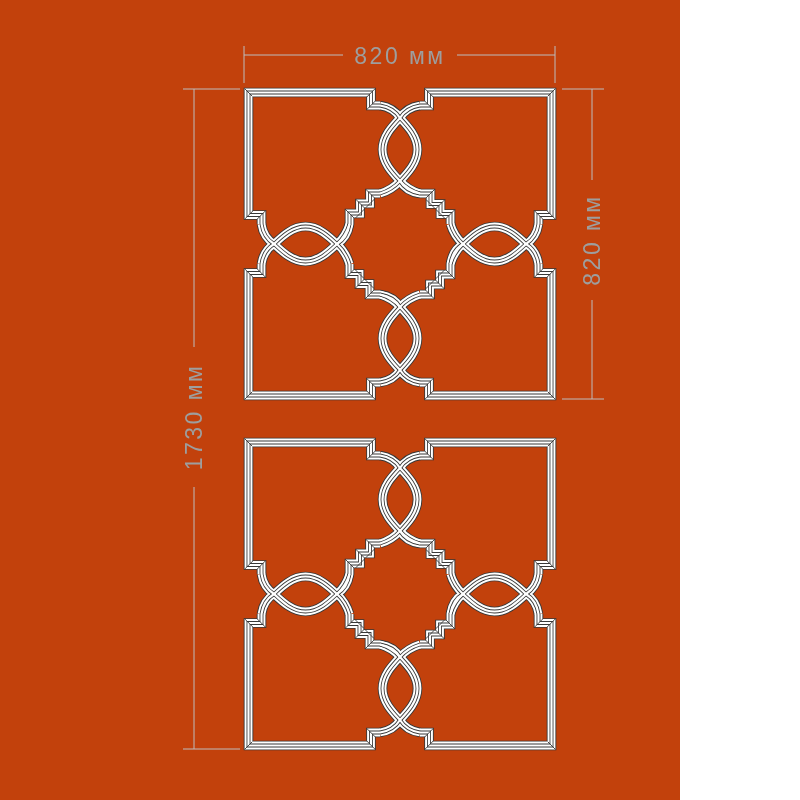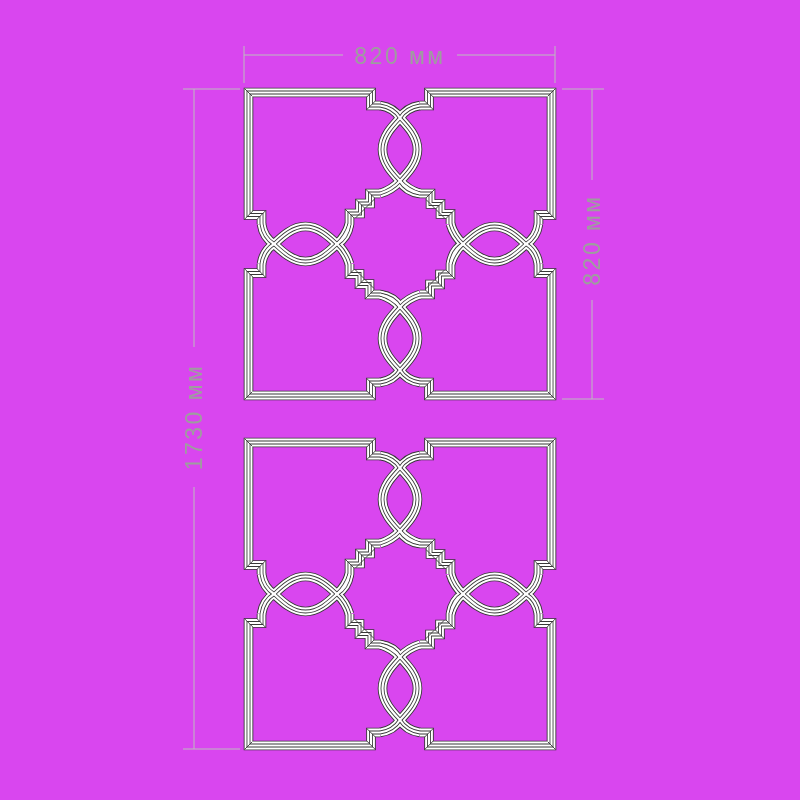--- a/index.html
+++ b/index.html
@@ -1,16 +1,16 @@
 <!DOCTYPE html>
 <html><head>
 <meta charset="utf-8">
 <style>
   html,body{margin:0;padding:0;background:#ffffff;}
-  .stage{position:relative;width:800px;height:800px;background:#d946ef;overflow:hidden;
+  .stage{position:relative;width:680px;height:800px;background:#c2410c;overflow:hidden;
          font-family:"Liberation Sans",sans-serif;}
   svg{display:block;}
   
   .s1{stroke:#383838;stroke-width:9.6;}
   .s2{stroke:#ffffff;stroke-width:7.8;}
   .s3{stroke:#383838;stroke-width:3.9;}
   .s4{stroke:#ffffff;stroke-width:2.2;}
   .mit{stroke:#383838;stroke-width:0.9;}
   .dimline{stroke:#bdbdbd;stroke-width:1;}
   .dimtext{fill:#9e9e9e;font-family:"Liberation Sans",sans-serif;font-size:23px;

